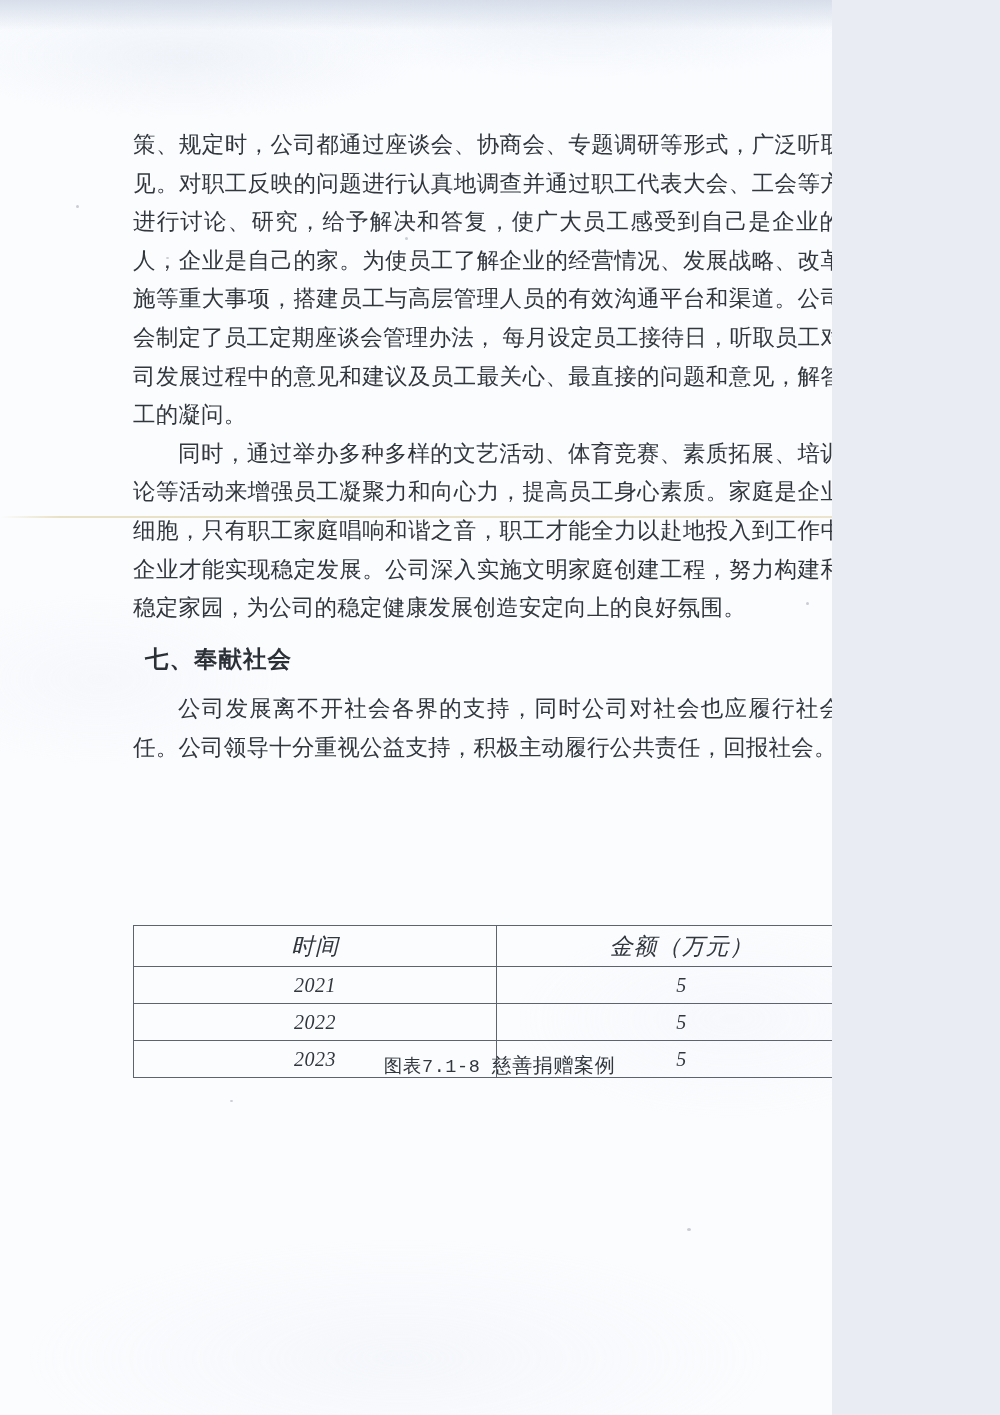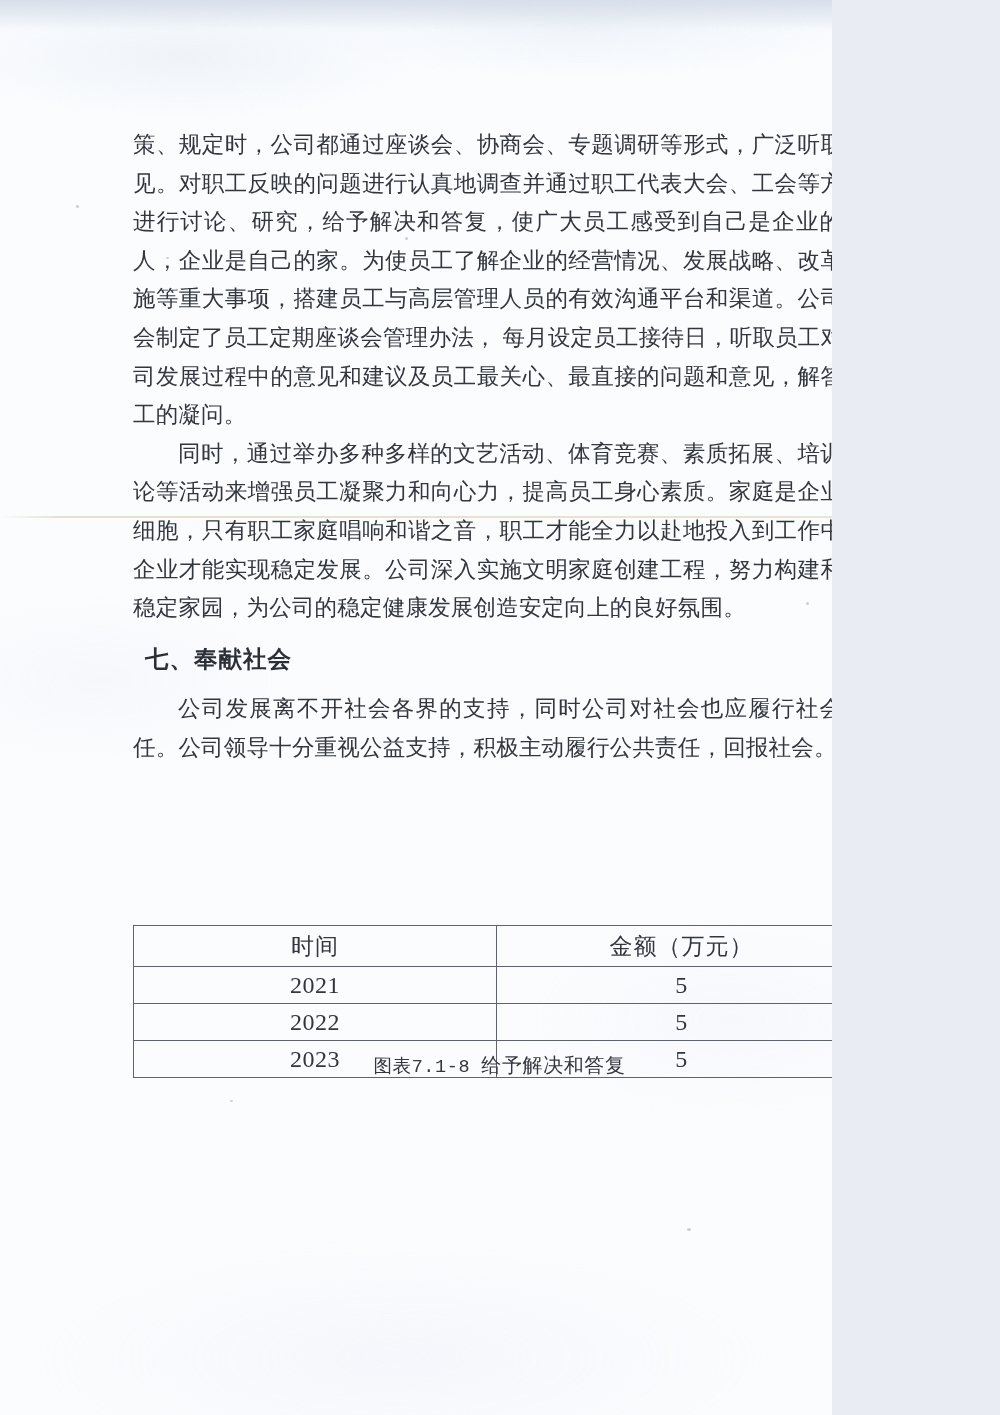--- a/index.html
+++ b/index.html
@@ -101,41 +101,42 @@
   .table-wrap {
     position: absolute;
     left: 133px;
     top: 925px;
     width: 733px;
   }
   table.donation-table {
     width: 733px;
     border-collapse: collapse;
     table-layout: fixed;
+    font-style: italic;
   }
   table.donation-table col.c-time { width: 363px; }
   table.donation-table col.c-amount { width: 370px; }
 
   table.donation-table th,
   table.donation-table td {
     border: 1.6px solid #5d646f;
     text-align: center;
     vertical-align: middle;
     font-family: "Liberation Serif", "DejaVu Serif", serif;
     color: #32373e;
   }
   table.donation-table th {
     height: 38px;
     font-size: 23px;
     font-weight: normal;
     letter-spacing: 1px;
   }
   table.donation-table td {
     height: 34px;
-    font-size: 24px;
+    font-size: 20px;
     letter-spacing: 0.5px;
   }
 
   .figure-caption {
     position: absolute;
     left: 133px;
     top: 1052px;
     width: 733px;
     text-align: center;
     font-size: 20px;
@@ -201,16 +202,16 @@
         </tr>
         <tr>
           <td>2023</td>
           <td>5</td>
         </tr>
       </tbody>
     </table>
   </div>
 
   <div class="figure-caption">
-    <span class="cap-num">图表7.1-8</span><span>&nbsp;&nbsp;</span><span>给予解决和答复</span>
+    <span class="cap-num">图表7.1-8</span><span>&nbsp;&nbsp;</span><span>慈善捐赠案例</span>
   </div>
 
 </div>
 
 </body></html>

